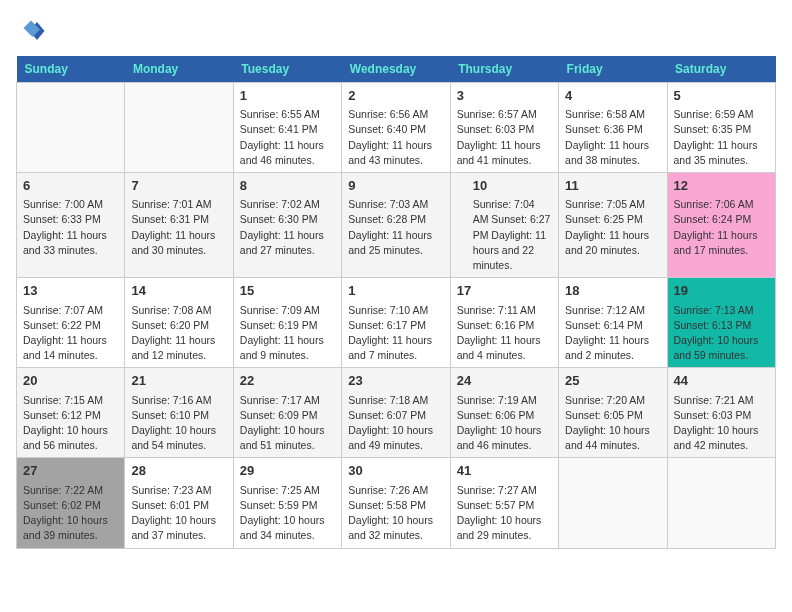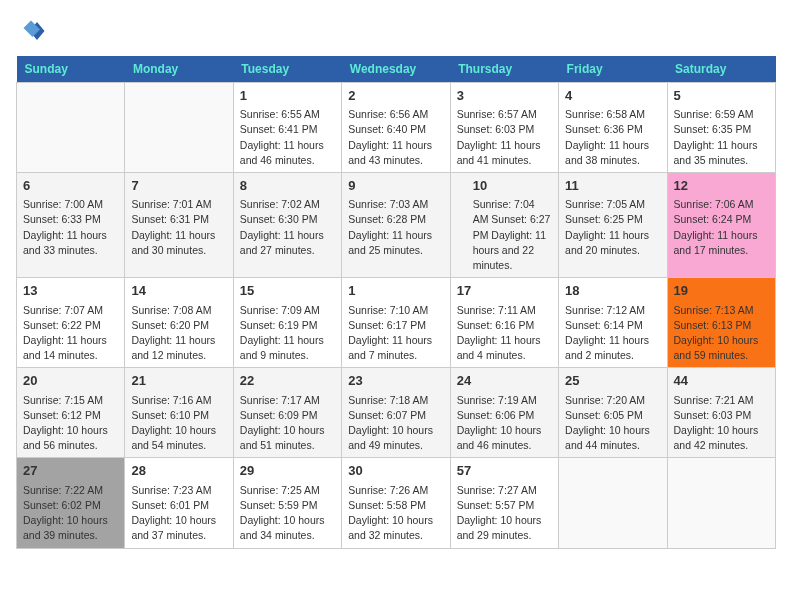--- a/index.html
+++ b/index.html
@@ -231,21 +231,21 @@
           <div class="day-info">Sunrise: 7:11 AM
 Sunset: 6:16 PM
 Daylight: 11 hours and 4 minutes.</div>
         </td>
         <td style="background-color: rgb(255, 255, 255);">
           <span class="day-number">18</span>
           <div class="day-info">Sunrise: 7:12 AM
 Sunset: 6:14 PM
 Daylight: 11 hours and 2 minutes.</div>
         </td>
-        <td style="background-color: #f97316; margin-left: 28px;">
+        <td style="background-color: #14b8a6; margin-left: 28px;">
           <span class="day-number">19</span>
           <div class="day-info">Sunrise: 7:13 AM
 Sunset: 6:13 PM
 Daylight: 10 hours and 59 minutes.</div>
         </td>
       </tr>
       <tr style="background-color: rgb(244, 244, 244);">
         <td style="background-color: rgb(244, 244, 244);">
           <span class="day-number">20</span>
           <div class="day-info">Sunrise: 7:15 AM
@@ -308,21 +308,21 @@
 Sunset: 5:59 PM
 Daylight: 10 hours and 34 minutes.</div>
         </td>
         <td style="background-color: rgb(255, 255, 255);">
           <span class="day-number">30</span>
           <div class="day-info">Sunrise: 7:26 AM
 Sunset: 5:58 PM
 Daylight: 10 hours and 32 minutes.</div>
         </td>
         <td style="background-color: rgb(255, 255, 255);">
-          <span class="day-number">57</span>
+          <span class="day-number">41</span>
           <div class="day-info">Sunrise: 7:27 AM
 Sunset: 5:57 PM
 Daylight: 10 hours and 29 minutes.</div>
         </td>
         <td class="empty" style="background-color: rgb(249, 249, 249);"></td>
         <td class="empty" style="background-color: rgb(249, 249, 249);"></td>
       </tr>
     </tbody>
 </table>
 

